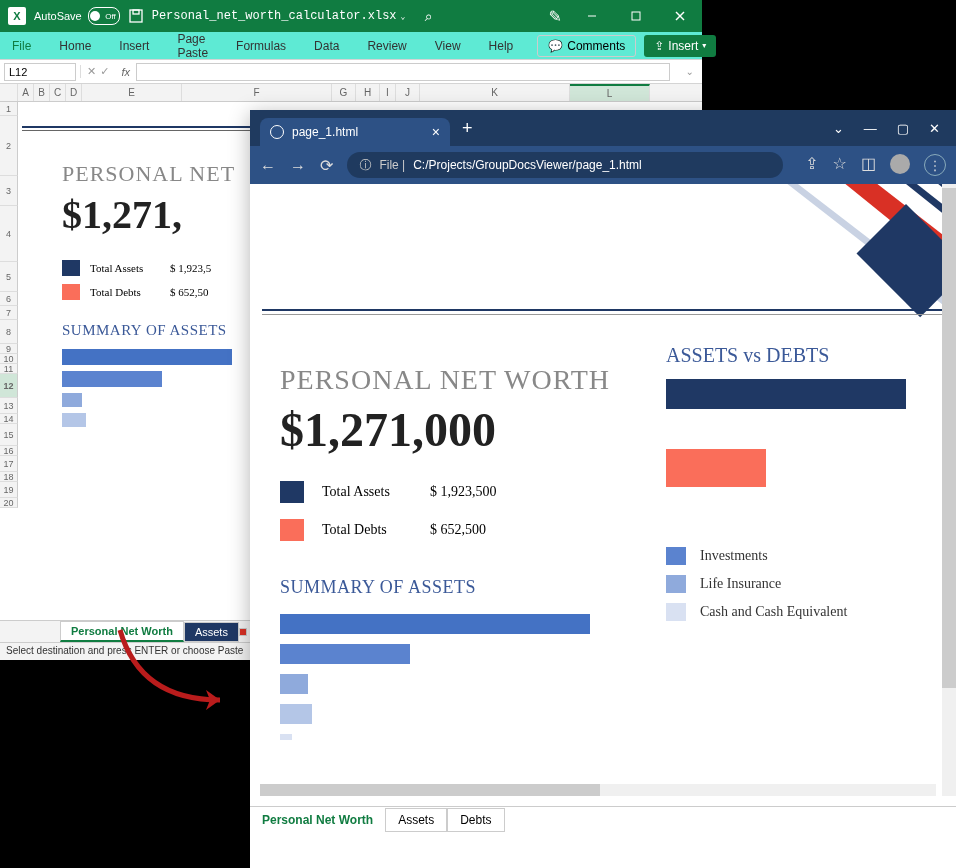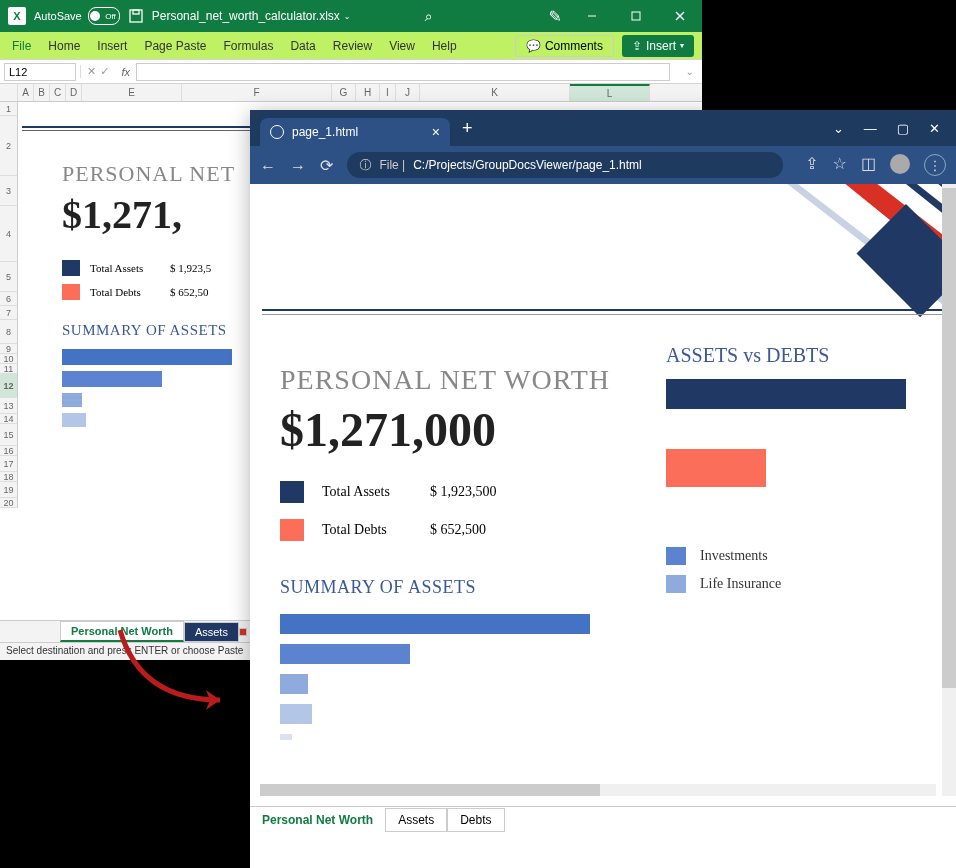--- a/index.html
+++ b/index.html
@@ -6,27 +6,27 @@
     body { font-family: "Segoe UI", Arial, sans-serif; background: #000; width: 956px; height: 868px; position: relative; overflow: hidden; }
     
     
     .excel-window { position: absolute; top: 0; left: 0; width: 702px; height: 660px; background: #fff; }
     .excel-titlebar { background: #107c41; height: 32px; display: flex; align-items: center; color: #fff; padding: 0 8px; gap: 8px; }
     .excel-logo { width: 18px; height: 18px; background: #fff; color: #107c41; font-size: 11px; font-weight: bold; display: flex; align-items: center; justify-content: center; border-radius: 2px; }
     .autosave { display: flex; align-items: center; gap: 6px; font-size: 11px; }
     .autosave-toggle { width: 32px; height: 18px; border: 1px solid #fff; border-radius: 8px; position: relative; display: flex; align-items: center; justify-content: flex-end; padding: 0 3px; font-size: 8px; }
     .autosave-toggle::before { content: ''; position: absolute; left: 1px; width: 10px; height: 10px; background: #fff; border-radius: 50%; }
     .save-icon { width: 16px; height: 16px; }
-    .excel-filename { font-size: 12px; display: flex; align-items: center; gap: 4px; }
+    .excel-filename { font-size: 12px; display: flex; align-items: center; gap: 4px; font-family: Liberation Mono, monospace; }
     .chevron-down { font-size: 8px; }
     .excel-titlebar-right { margin-left: auto; display: flex; gap: 16px; align-items: center; }
     .win-btn { width: 28px; height: 28px; display: flex; align-items: center; justify-content: center; cursor: pointer; }
     .win-btn svg { width: 12px; height: 12px; }
     
-    .excel-ribbon-tabs { height: 28px; display: flex; align-items: center; padding: 0 8px; gap: 9px; font-size: 12px; background: #bef264; border-bottom: 1px solid #d4d4d4; }
+    .excel-ribbon-tabs { height: 28px; display: flex; align-items: center; padding: 0 8px; gap: 20px; font-size: 12px; background: #5eead4; border-bottom: 1px solid #d4d4d4; }
     .ribbon-tab { cursor: pointer; color: #333; padding: 4px 4px; }
     .ribbon-tab.file { color: #107c41; font-weight: normal; }
     .ribbon-right { margin-left: auto; display: flex; gap: 8px; align-items: center; }
     .comments-btn { border: 1px solid #ccc; padding: 3px 10px; border-radius: 3px; display: flex; align-items: center; gap: 4px; cursor: pointer; }
     .share-btn { background: #107c41; color: #fff; border: none; padding: 4px 10px; border-radius: 3px; display: flex; align-items: center; gap: 4px; cursor: pointer; }
     
     .excel-formula-bar { height: 24px; display: flex; align-items: center; border-bottom: 1px solid #d4d4d4; background: #fff; }
     .cell-ref { width: 72px; border: 1px solid #ccc; padding: 2px 4px; font-size: 11px; margin: 0 4px; }
     .fb-icons { display: flex; gap: 4px; padding: 0 6px; color: #999; font-size: 11px; border-left: 1px solid #ddd; }
     .fx { font-style: italic; font-size: 11px; color: #666; padding: 0 6px; }
@@ -353,20 +353,24 @@
           <div class="avd-bar-red"></div>
           <div class="asset-legend" style="margin-top:60px">
             <div class="alrow">
                 <div class="sq" style="background:#5b83cf"></div>
                 <span>Investments</span>
               </div>
             <div class="alrow">
                 <div class="sq" style="background:#8faadc"></div>
                 <span>Life Insurance</span>
               </div>
+            <div class="alrow">
+                <div class="sq" style="background:#d9e1f2"></div>
+                <span>Cash and Cash Equivalent</span>
+              </div>
           </div>
         </div>
       </div>
     </div>
 
     <div class="browser-scrollbar-v">
         <div class="thumb"></div>
       </div>
     <div class="browser-scrollbar-h">
         <div class="thumb"></div>

